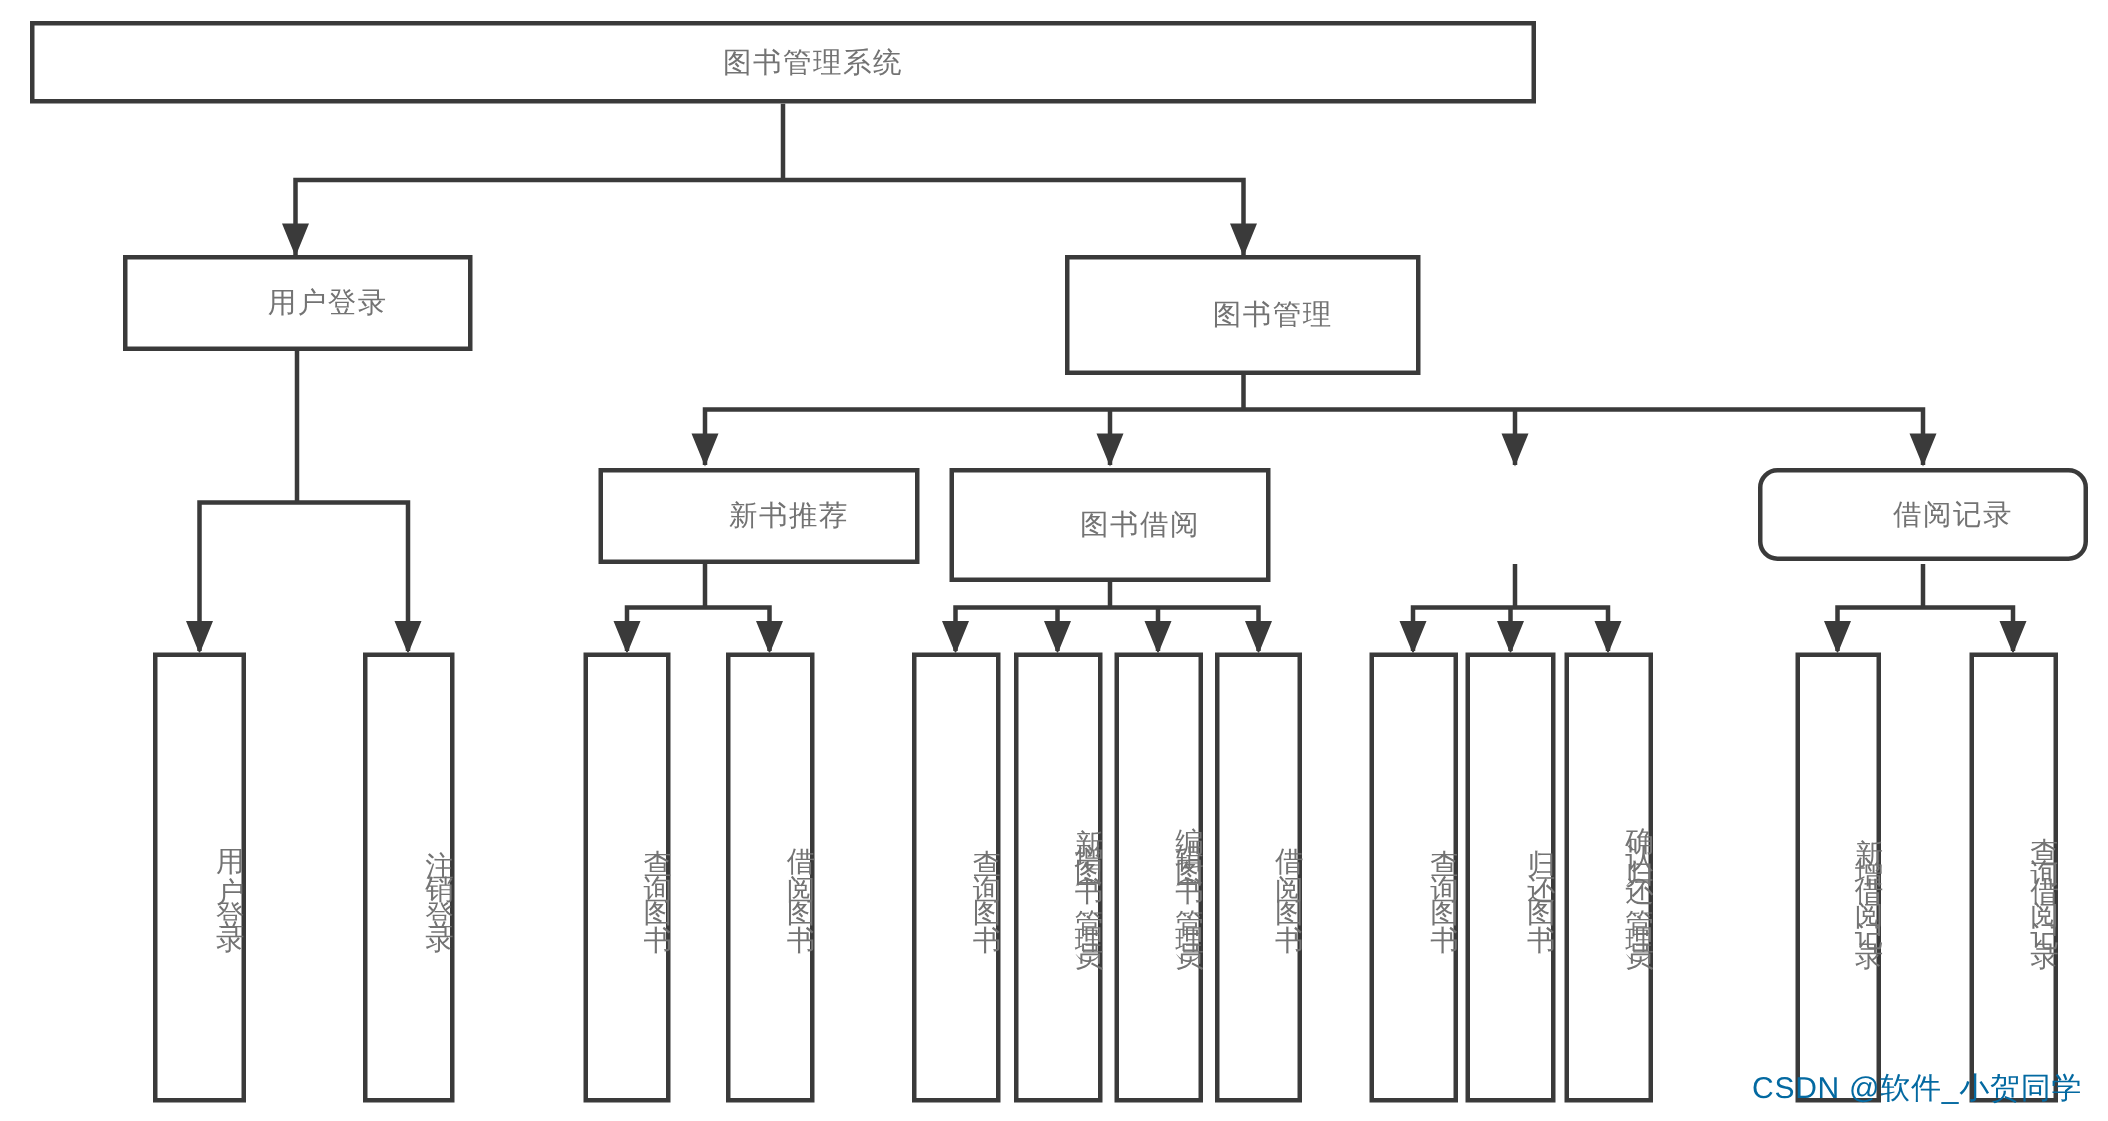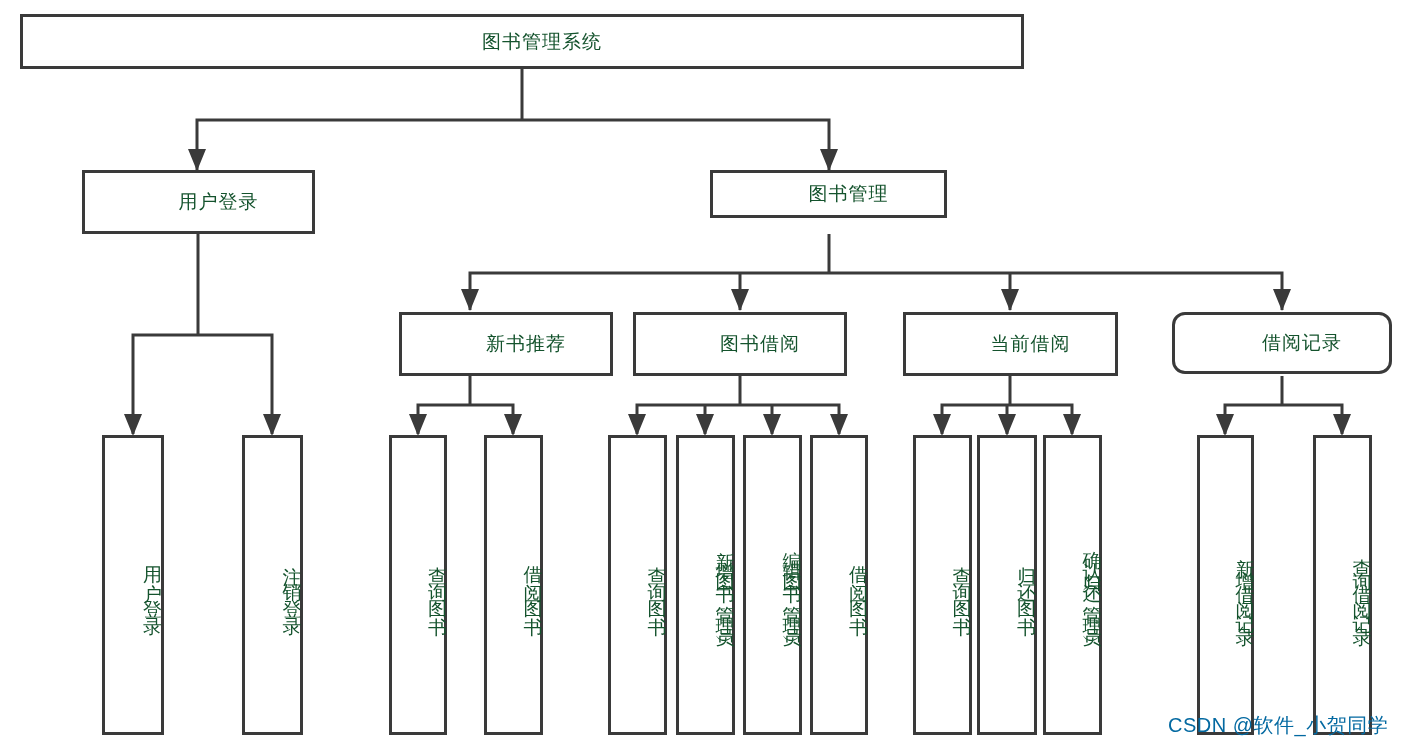--- a/index.html
+++ b/index.html
@@ -12,21 +12,21 @@
   }
   #wires{position:absolute;left:0;top:0;width:1405px;height:747px;}
   .node{
     position:absolute;
     box-sizing:border-box;
     border:3px solid #3a3a3a;
     background:#ffffff;
     display:flex;
     align-items:center;
     justify-content:center;
-    color:#14532d;
+    color:#737373;
     font-size:19px;
     letter-spacing:1px;
     padding-left:40px;
   }
   .vnode span{
     writing-mode:vertical-rl;
     text-orientation:mixed;
     white-space:nowrap;
     line-height:1;
   }
@@ -66,32 +66,29 @@
          M1216 414L1234 414L1225 436Z M1333 414L1351 414L1342 436Z"></path>
   </svg>
 
   <div class="node" style="left:20px;top:14px;width:1004px;height:55px;">
     <span>图书管理系统</span>
   </div>
 
   <div class="node" style="left:82px;top:170px;width:233px;height:64px;">
     <span>用户登录</span>
   </div>
-  <div class="node" style="left:710px;top:170px;width:237px;height:48px;">
+  <div class="node" style="left:710px;top:170px;width:237px;height:80px;">
     <span>图书管理</span>
   </div>
 
   <div class="node" style="left:363px;top:312px;width:214px;height:64px;margin-left:36px;">
     <span>新书推荐</span>
   </div>
-  <div class="node" style="left:633px;top:312px;width:214px;height:64px;">
+  <div class="node" style="left:633px;top:312px;width:214px;height:76px;">
     <span>图书借阅</span>
-  </div>
-  <div class="node" style="left:903px;top:312px;width:215px;height:64px;">
-    <span>当前借阅</span>
   </div>
   <div class="node" style="left:1172px;top:312px;width:220px;height:62px;border-radius:13px;">
     <span>借阅记录</span>
   </div>
 
   <div class="node vnode vs4" style="left:102px;top:435px;width:62px;height:300px;">
     <span>用户登录</span>
   </div>
   <div class="node vnode vs4" style="left:242px;top:435px;width:61px;height:300px;">
     <span>注销登录</span>

